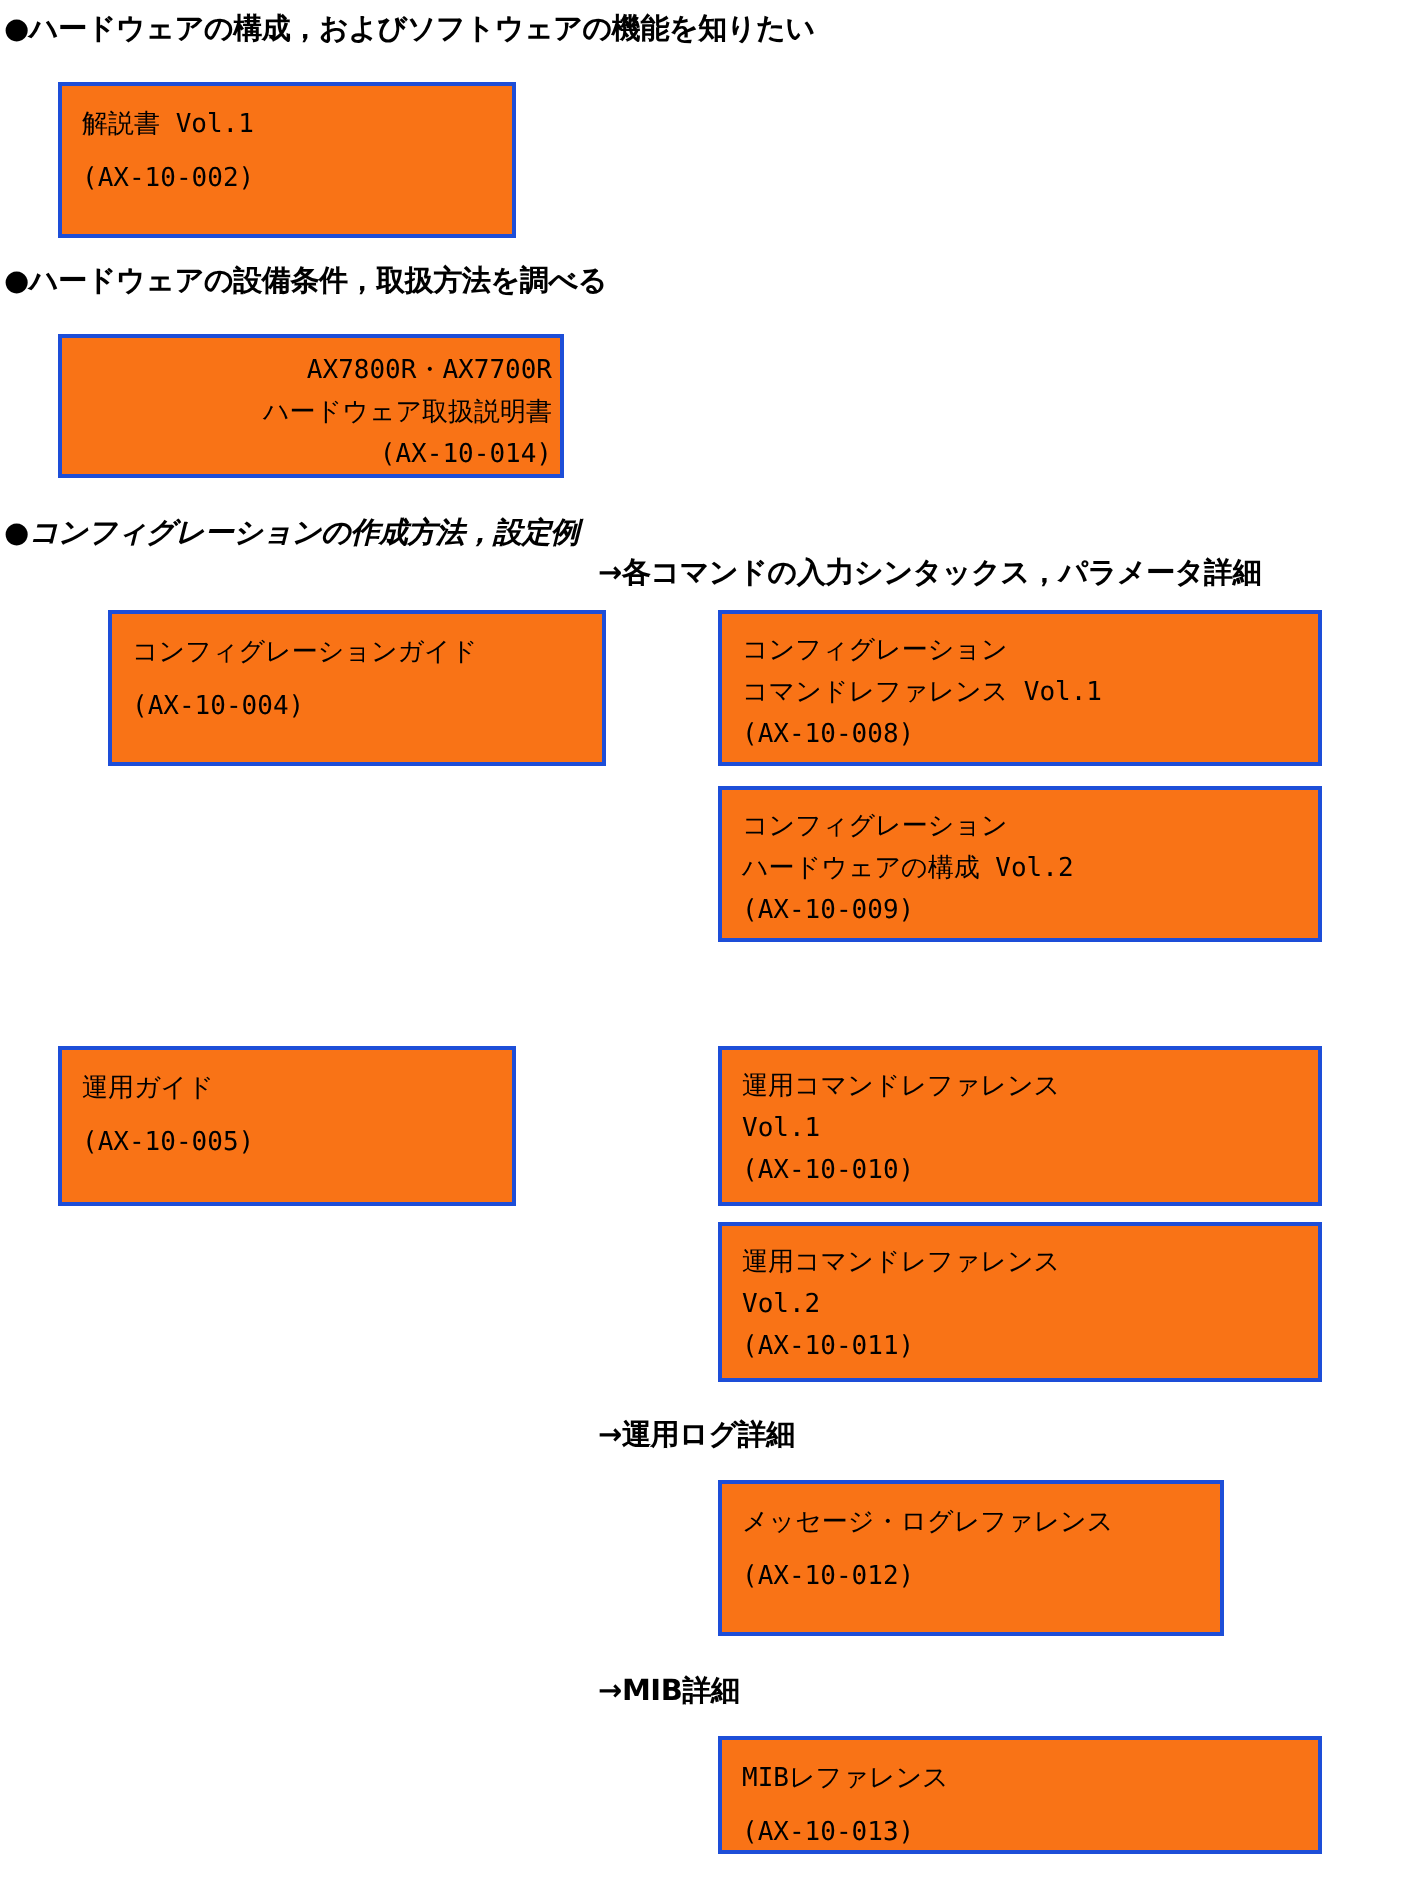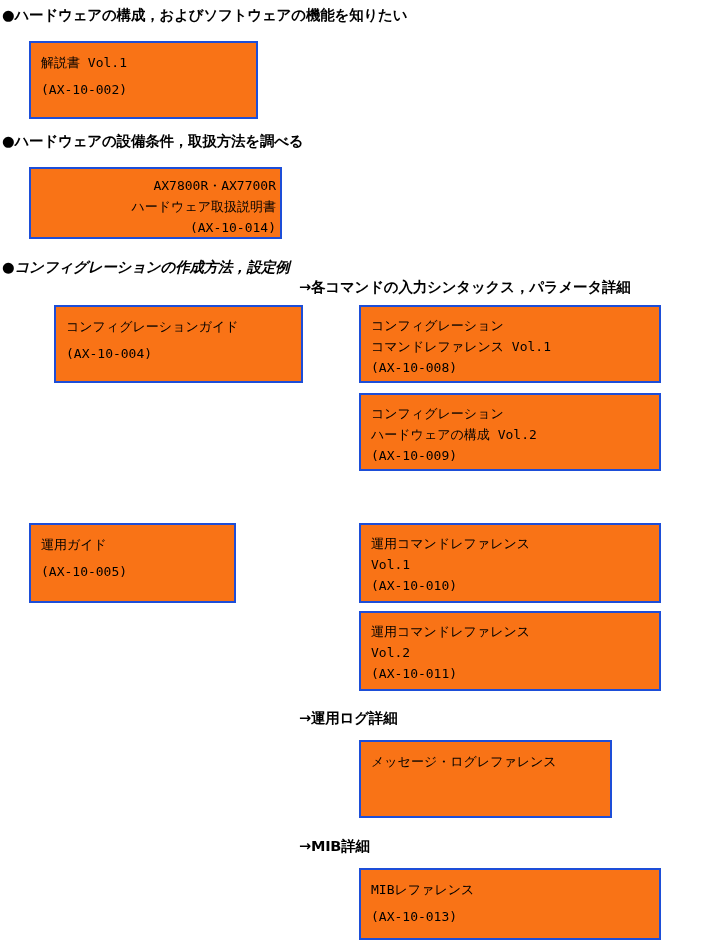--- a/index.html
+++ b/index.html
@@ -122,21 +122,21 @@
 
   <div class="doc-box" style="left:359px; top:393px; width:302px; height:78px;">
     <div class="lines" style="top:8px;">
       <div class="doc-line">コンフィグレーション</div>
       <div class="doc-line">ハードウェアの構成 Vol.2</div>
       <div class="doc-line">(AX-10-009)</div>
     </div>
   </div>
 
 
-  <div class="doc-box" style="left:29px; top:523px; width:207px; height:80px;">
+  <div class="doc-box" style="left:29px; top:523px; width:229px; height:80px;">
     <div class="lines">
       <div class="doc-line">運用ガイド</div>
       <div class="doc-line gap">(AX-10-005)</div>
     </div>
   </div>
 
   <div class="doc-box" style="left:359px; top:523px; width:302px; height:80px;">
     <div class="lines" style="top:8px;">
       <div class="doc-line">運用コマンドレファレンス</div>
       <div class="doc-line">Vol.1</div>
@@ -150,25 +150,26 @@
       <div class="doc-line">Vol.2</div>
       <div class="doc-line">(AX-10-011)</div>
     </div>
   </div>
 
   <div class="arrow-line" style="left:299px; top:708px;">→運用ログ詳細</div>
 
   <div class="doc-box" style="left:359px; top:740px; width:253px; height:78px;">
     <div class="lines">
       <div class="doc-line">メッセージ・ログレファレンス</div>
+      <div class="doc-line gap">(AX-10-012)</div>
     </div>
   </div>
 
   <div class="arrow-line" style="left:299px; top:836px;">→MIB詳細</div>
 
-  <div class="doc-box" style="left:359px; top:868px; width:302px; height:72px;">
+  <div class="doc-box" style="left:359px; top:868px; width:302px; height:59px;">
     <div class="lines">
       <div class="doc-line">MIBレファレンス</div>
       <div class="doc-line gap">(AX-10-013)</div>
     </div>
   </div>
 
 </div>
 
 </body></html>

